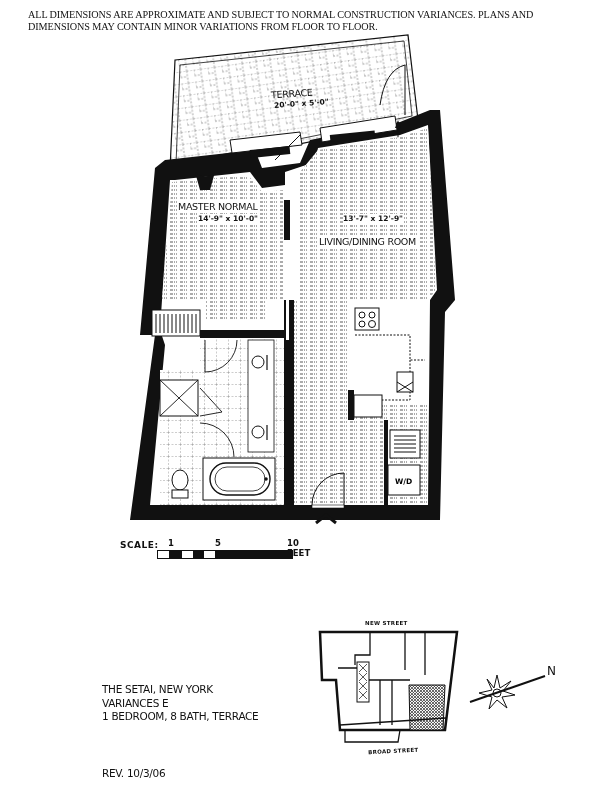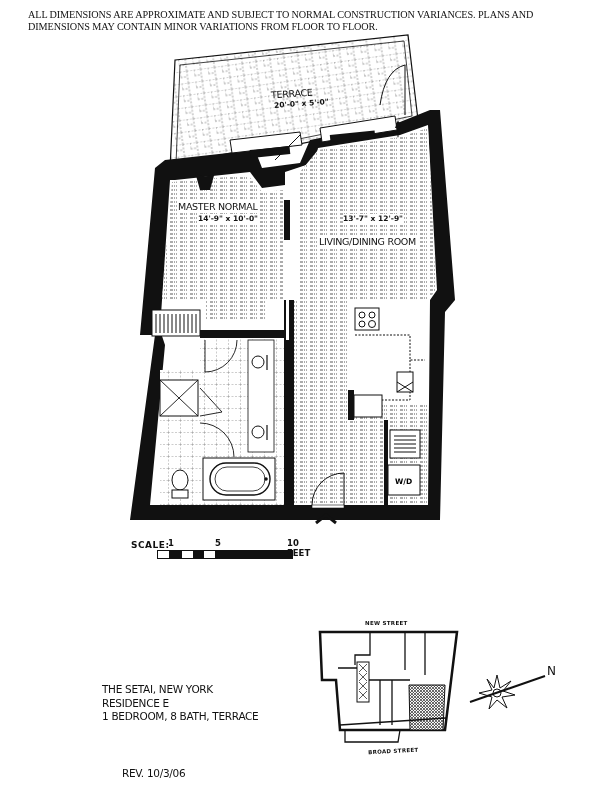--- a/index.html
+++ b/index.html
@@ -2,26 +2,26 @@
 <html><head>
 <meta charset="utf-8">
 <style>
   html, body { margin:0; padding:0; background:#ffffff; }
   body { width:607px; height:800px; position:relative; overflow:hidden; font-family:"Liberation Serif", serif; color:#111; }
   .disclaimer { position:absolute; left:28px; top:9px; width:560px; font-family:"Liberation Serif", serif; font-size:10.2px; line-height:12px; letter-spacing:-0.1px; }
   .plan { position:absolute; left:0; top:0; }
   .room-label { position:absolute; font-family:"DejaVu Sans", sans-serif; font-size:9.5px; letter-spacing:-0.3px; text-align:center; white-space:nowrap; background:#fff; padding:0 1px; line-height:11px; }
   .room-dim { position:absolute; font-family:"DejaVu Sans", sans-serif; font-size:7.5px; font-weight:bold; text-align:center; white-space:nowrap; line-height:9px; }
   .scale { position:absolute; left:115px; top:538px; font-family:"DejaVu Sans", sans-serif; font-size:9px; }
-  .scale-label { position:absolute; left:16px; top:2px; font-weight:bold; letter-spacing:0.5px; }
+  .scale-label { position:absolute; left:5px; top:2px; font-weight:bold; letter-spacing:0.5px; }
   .tick { position:absolute; top:0; font-weight:bold; font-size:8.5px; }
   .scale-bar { position:absolute; top:12px; height:7px; border:1px solid #111; }
   .info { position:absolute; left:102px; top:683px; font-family:"DejaVu Sans", sans-serif; font-size:10.5px; line-height:13.5px; letter-spacing:-0.3px; }
   .info div { white-space:nowrap; }
-  .rev { position:absolute; left:102px; top:767px; font-family:"DejaVu Sans", sans-serif; font-size:10.5px; letter-spacing:-0.3px;margin-left:20px; }
+  .rev { position:absolute; left:102px; top:767px; font-family:"DejaVu Sans", sans-serif; font-size:10.5px; letter-spacing:-0.3px; }
   .street { position:absolute; font-family:"DejaVu Sans", sans-serif; font-size:5.5px; font-weight:bold; letter-spacing:0.3px; }
   .north { position:absolute; left:547px; top:664px; font-family:"DejaVu Sans", sans-serif; font-size:12px; }
 </style>
 </head>
 <body>
 
 <div class="disclaimer">
   <div>ALL DIMENSIONS ARE APPROXIMATE AND SUBJECT TO NORMAL CONSTRUCTION VARIANCES.  PLANS AND</div>
   <div>DIMENSIONS MAY CONTAIN MINOR VARIATIONS FROM FLOOR TO FLOOR.</div>
 </div>
@@ -219,20 +219,20 @@
   <div class="scale-bar" style="left:42px; width:12px; background:#fff;"></div>
   <div class="scale-bar" style="left:54px; width:12px; background:#111;"></div>
   <div class="scale-bar" style="left:66px; width:12px; background:#fff;"></div>
   <div class="scale-bar" style="left:78px; width:10px; background:#111;"></div>
   <div class="scale-bar" style="left:88px; width:12px; background:#fff;"></div>
   <div class="scale-bar" style="left:100px; width:76px; background:#111;"></div>
 </div>
 
 <div class="info">
   <div>THE SETAI, NEW YORK</div>
-  <div>RESIDENCE E</div>
+  <div>VARIANCES E</div>
   <div>1 BEDROOM, 8 BATH, TERRACE</div>
 </div>
 <div class="rev">REV. 10/3/06</div>
 
 <div class="street" style="left:365px; top:620px;">NEW STREET</div>
 <div class="street" style="left:368px; top:748px; transform:rotate(-3deg);">BROAD STREET</div>
 <div class="north">N</div>
 
 </body></html>

